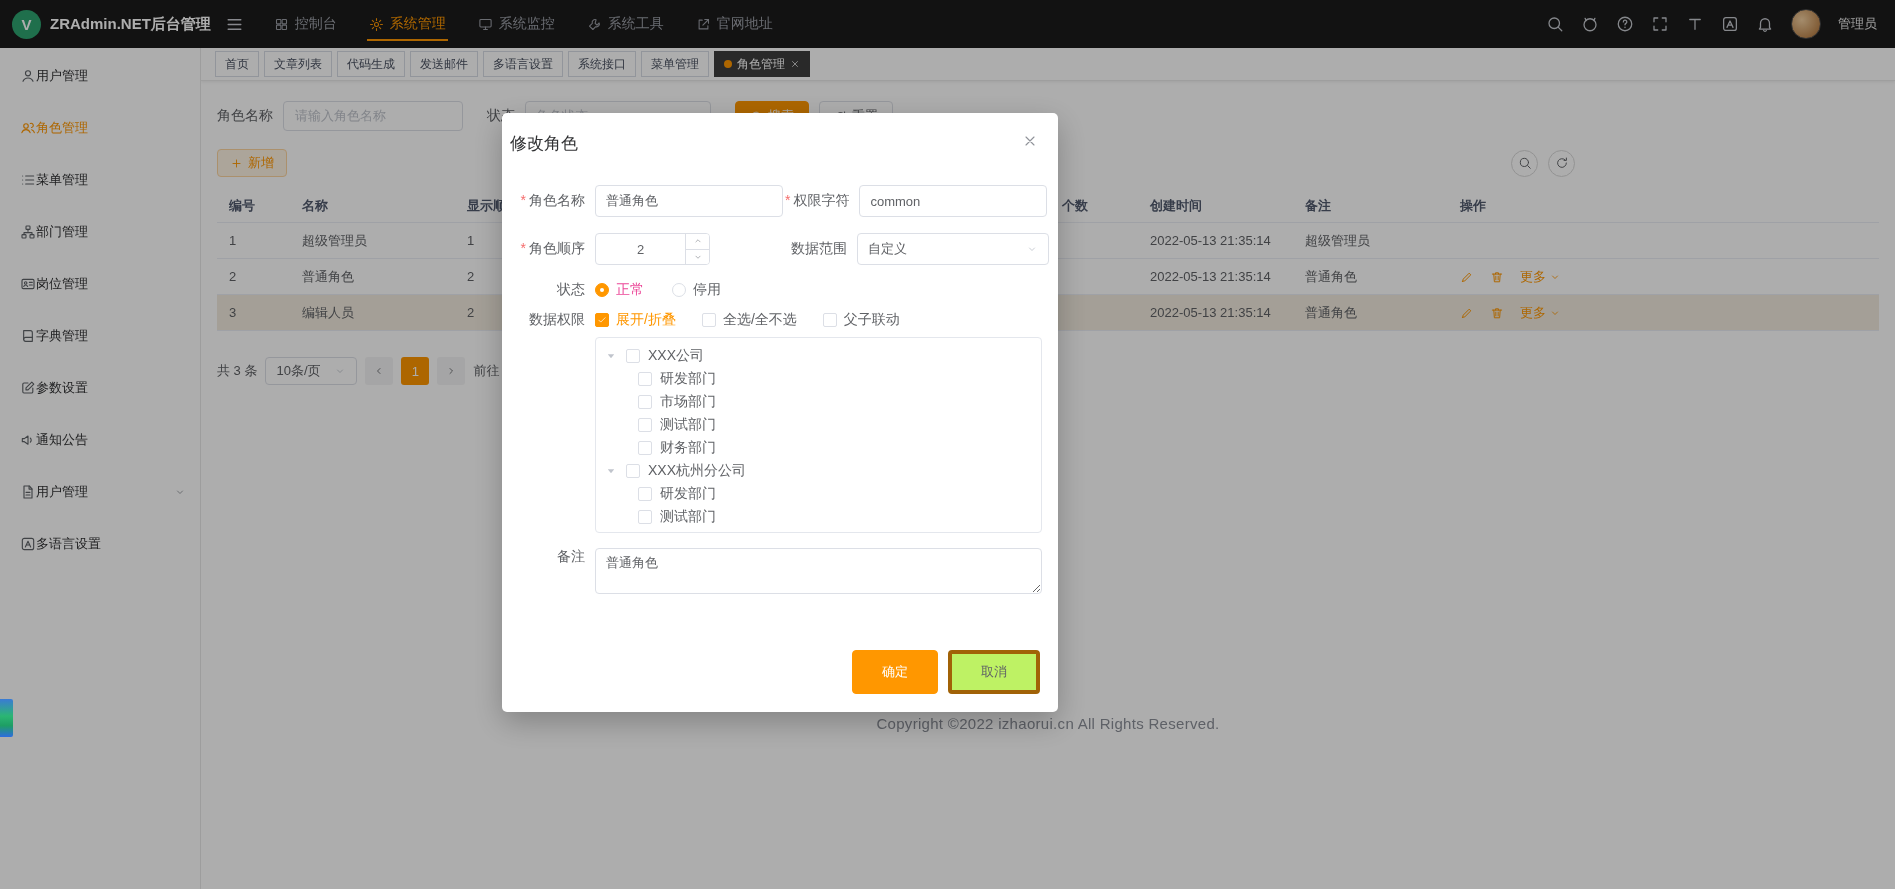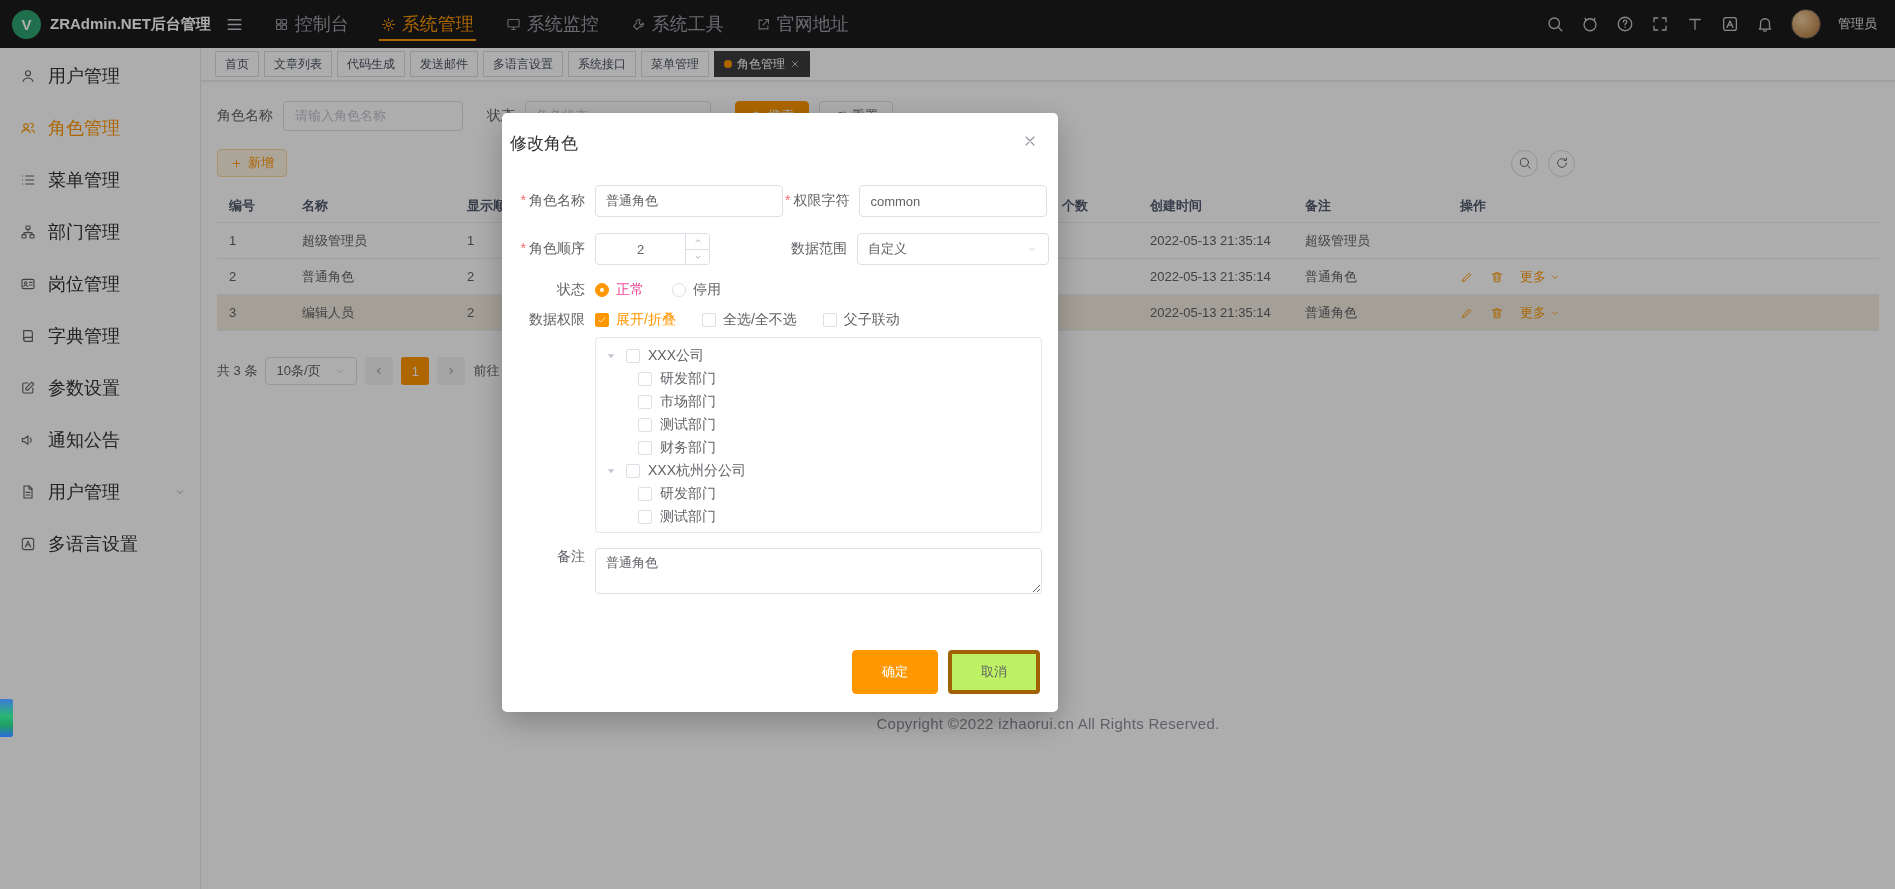--- a/index.html
+++ b/index.html
@@ -8,31 +8,31 @@
   button{font-family:inherit}
   svg{display:block}
 
   
   .topbar{position:fixed;top:0;left:0;width:100%;height:48px;background:#1b1b1b;display:flex;align-items:center;z-index:10}
   .logo{flex:0 0 201px;height:48px;display:flex;align-items:center;gap:9px;padding-left:12px;cursor:pointer}
   .logo-badge{width:29px;height:29px;border-radius:50%;background:#2ea471;color:#fff;font-weight:bold;font-size:15px;display:flex;align-items:center;justify-content:center}
   .logo-text{color:#fff;font-size:15px;font-weight:bold;white-space:nowrap}
   .hamburger{background:none;border:none;color:#c9cbd1;padding:0 14px;height:48px;display:flex;align-items:center;cursor:pointer}
   .topnav{display:flex;align-items:center;height:48px}
-  .topnav-item{display:flex;align-items:center;gap:6px;padding:0 16px;height:48px;color:#9b9ea6;font-size:18px;text-decoration:none;position:relative;cursor:pointer}
+  .topnav-item{display:flex;align-items:center;gap:6px;padding:0 16px;height:48px;color:#9b9ea6;font-size:14px;text-decoration:none;position:relative;cursor:pointer}
   .topnav-item.active{color:#ff9700}
   .topnav-item.active::after{content:"";position:absolute;left:14px;right:14px;bottom:7px;height:2px;background:#ff9700}
   .topbar-right{margin-left:auto;display:flex;align-items:center;gap:17px;padding-right:18px}
   .top-icon{color:#c6c9cf;background:none;border:none;cursor:pointer}
   .avatar{width:30px;height:30px;border-radius:50%;background:radial-gradient(circle at 35% 35%,#f2cfa0,#c08a52 70%,#8a5a33);border:1px solid #4a4a4a}
   .user-name{color:#e8e8e8;font-size:13px;cursor:pointer}
 
   
   .sidebar{position:fixed;top:48px;left:0;bottom:0;width:201px;background:#fff;border-right:1px solid #e8e8e8;z-index:5;padding-top:2px}
-  .side-item{height:52px;display:flex;align-items:center;gap:12px;padding:0 14px 0 20px;font-size:18px;color:#303133;cursor:pointer}
+  .side-item{height:52px;display:flex;align-items:center;padding:0 14px 0 20px;font-size:13px;color:#303133;cursor:pointer}
   .side-item svg{color:#5f6368}
   .side-item.active{color:#ff9700}
   .side-item.active svg{color:#ff9700}
   .side-arrow{margin-left:auto}
   .side-arrow svg{color:#909399}
 
   
   .main{margin-left:201px;padding-top:48px}
   .tagsbar{height:33px;display:flex;align-items:center;gap:5px;padding:0 14px;background:#fff;border-bottom:1px solid #e9e9e9;box-shadow:0 1px 3px rgba(0,0,0,.08);position:relative;z-index:4}
   .tag{height:26px;display:inline-flex;align-items:center;gap:5px;padding:0 9px;border:1px solid #d8dce5;background:#fff;color:#495060;font-size:12px;cursor:pointer;white-space:nowrap}

